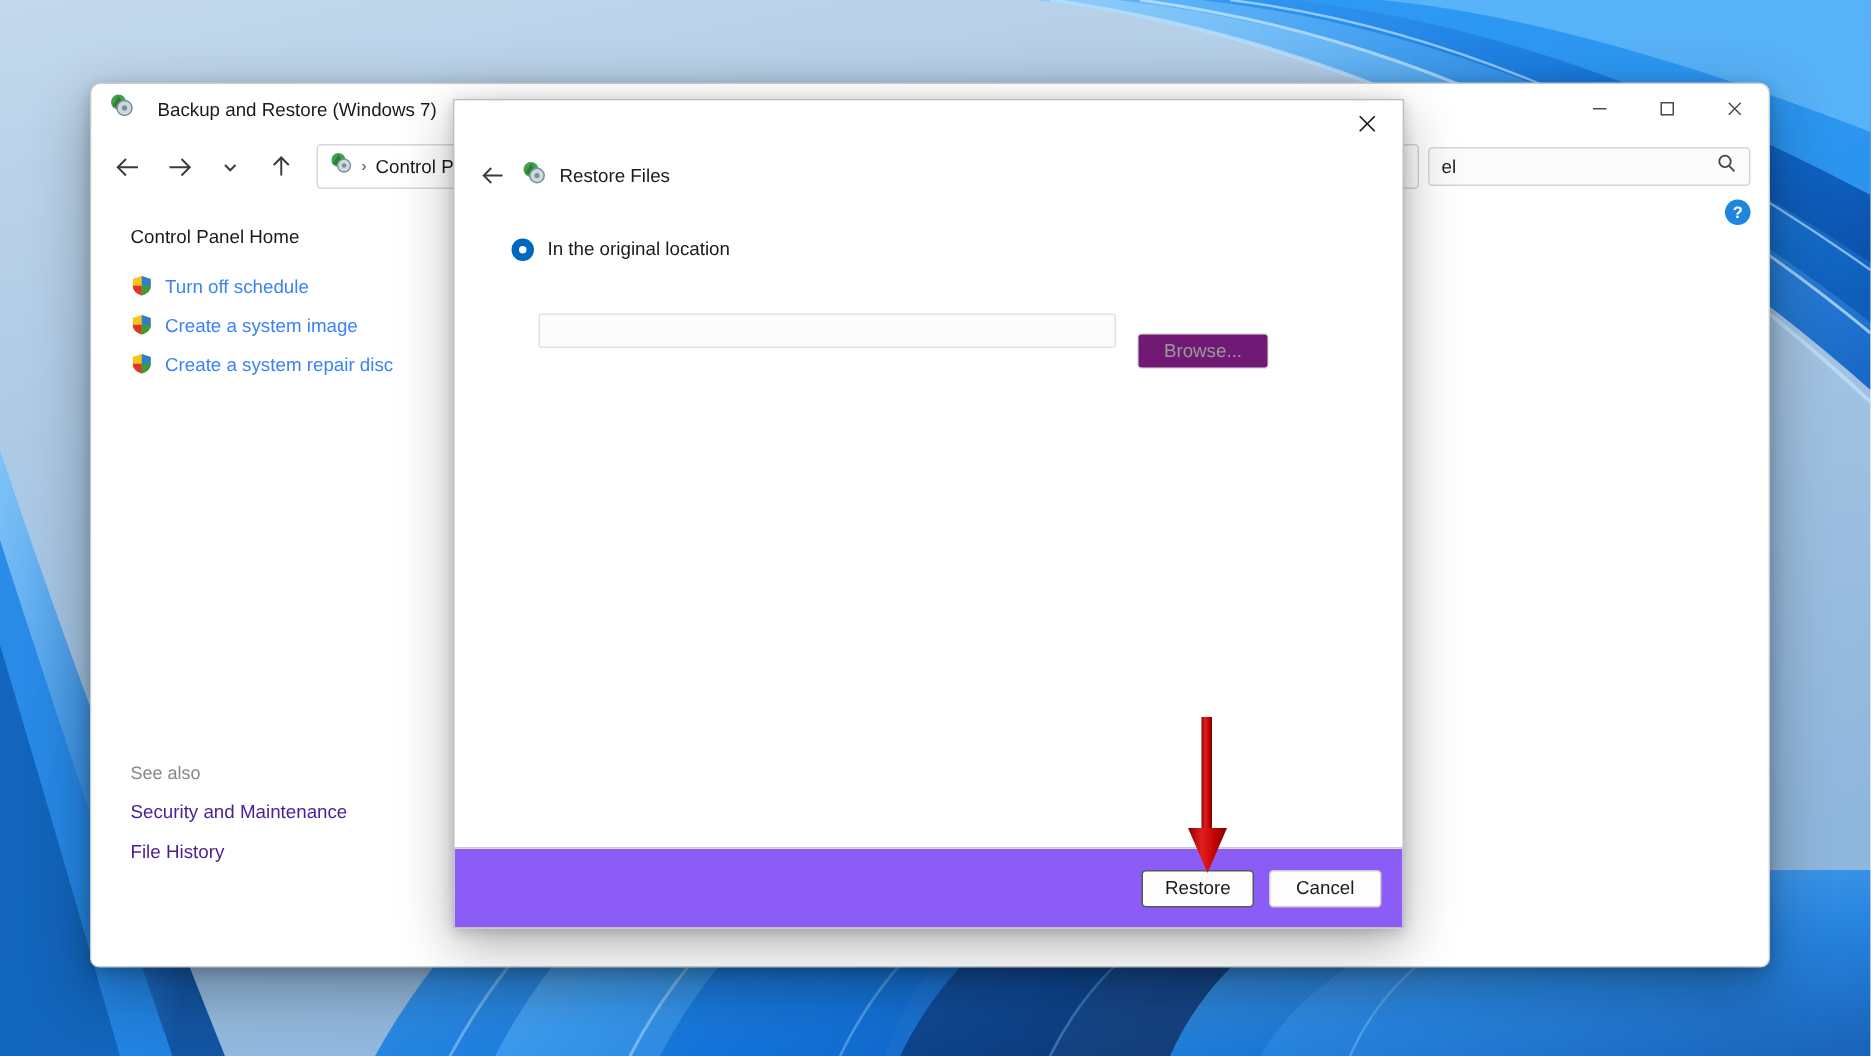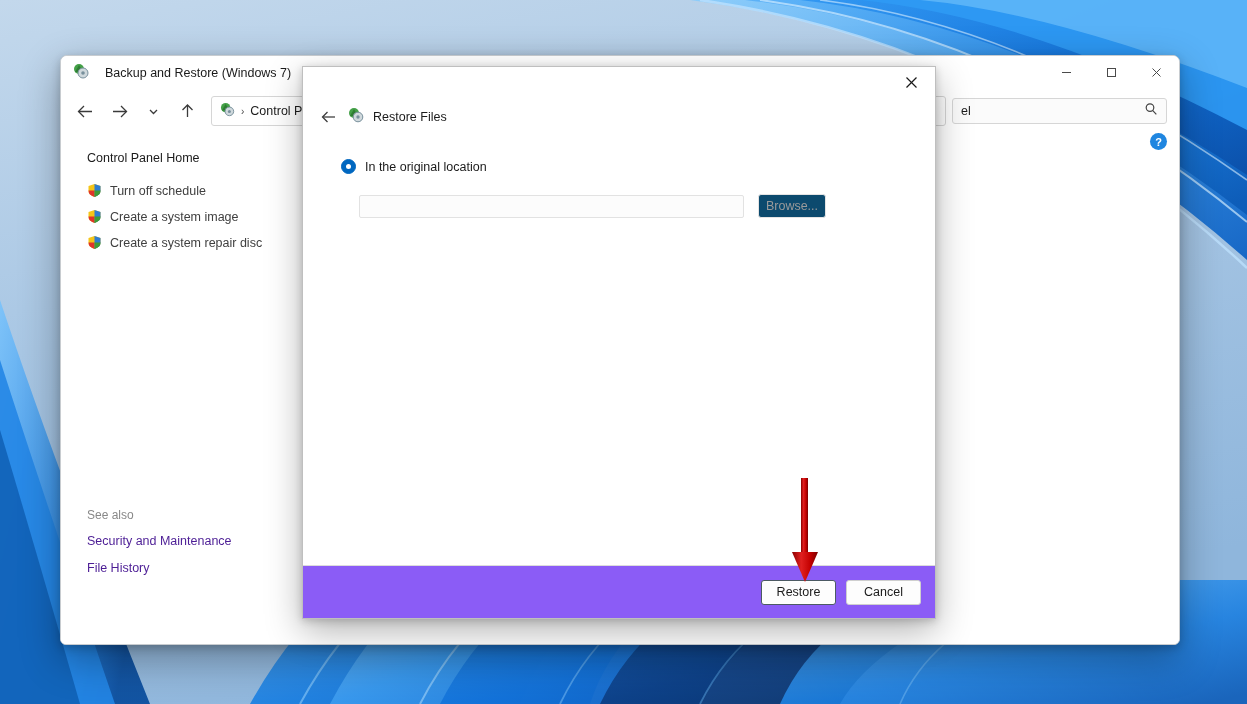--- a/index.html
+++ b/index.html
@@ -68,21 +68,21 @@
     min-width: 60px;
   }
   .searchbox .sv { flex: 1; font-size: 12.5px; color: #1b1b1b; white-space: nowrap; overflow: hidden; }
 
   
   .cp-body { display: flex; height: 513px; background: #ffffff; position: relative; }
   .cp-side { width: 230px; padding: 18px 0 0 26px; background: #ffffff; position: relative; }
   .side-home { font-size: 12.5px; color: #1b1b1b; margin-bottom: 18px; }
   .side-link {
     display: flex; align-items: center; gap: 8px;
-    font-size: 12.5px; color: #404040; margin-bottom: 11px;
+    font-size: 12.5px; color: #3b82f6; margin-bottom: 11px;
   }
   .shield { width: 15px; height: 15px; flex: 0 0 auto; }
   .see-also {
     position: absolute; left: 26px; bottom: 58px; width: 200px;
   }
   .see-also-title { font-size: 12px; color: #888; margin-bottom: 12px; }
   .see-also-link { font-size: 12.5px; color: #4c1d95; margin-bottom: 13px; }
 
   .cp-main { flex: 1; padding: 18px 24px 0 22px; position: relative; }
   .cp-h1 { font-size: 16px; color: #1f5fa9; margin-bottom: 16px; white-space: nowrap; }
@@ -119,21 +119,21 @@
   .dlg-nav {
     height: 36px; display: flex; align-items: center; gap: 9px;
     padding-left: 16px; flex: 0 0 auto;
   }
   .dlg-back { width: 20px; height: 20px; display: flex; align-items: center; justify-content: center; color: #3a3a3a; }
   .dlg-title { font-size: 12.5px; color: #1b1b1b; }
 
   .dlg-content { flex: 1 1 auto; padding: 24px 38px 0 38px; position: relative; }
   .dlg-h1 { font-size: 17px; color: #1f5fa9; margin-bottom: 22px; }
 
-  .radio-row { display: flex; align-items: center; gap: 9px; margin-bottom: 20px; }
+  .radio-row { display: flex; align-items: flex-start; gap: 9px; margin-bottom: 20px; }
   .radio {
     width: 15px; height: 15px; border-radius: 50%;
     border: 1px solid #8a8a8a; background: #ffffff;
     flex: 0 0 auto; position: relative;
   }
   .radio.checked {
     background: #0067c0; border-color: #0067c0;
   }
   .radio.checked::after {
     content: ""; position: absolute; left: 4px; top: 4px;
@@ -143,24 +143,25 @@
   .radio-label { font-size: 12.5px; color: #1b1b1b; }
 
   .path-row { display: flex; align-items: center; gap: 14px; margin-left: 18px; margin-top: 2px; }
   .path-input {
     width: 385px; height: 23px;
     background: #fcfcfc; border: 1px solid #e2e2e2; border-radius: 2px;
     font-size: 12px; color: #9a9a9a; padding: 0 6px;
     font-family: "Liberation Sans", sans-serif;
   }
   .browse-btn {
-    width: 68px; height: 24px;
-    background: #0c4a6e; border: 1px solid #e4e4e4; border-radius: 3px;
+    width: 88px; height: 24px;
+    background: #701a75; border: 1px solid #e4e4e4; border-radius: 3px;
     font-size: 12.5px; color: #9a9a9a;
     font-family: "Liberation Sans", sans-serif;
+    margin-top: 28px;
   }
 
   .dlg-footer {
     flex: 0 0 auto; height: 53px;
     background: #8b5cf6; border-top: 1px solid #dcdcdc;
     display: flex; align-items: center; justify-content: flex-end;
     gap: 10px; padding-right: 14px;
   }
   .dlg-btn {
     width: 75px; height: 25px;

